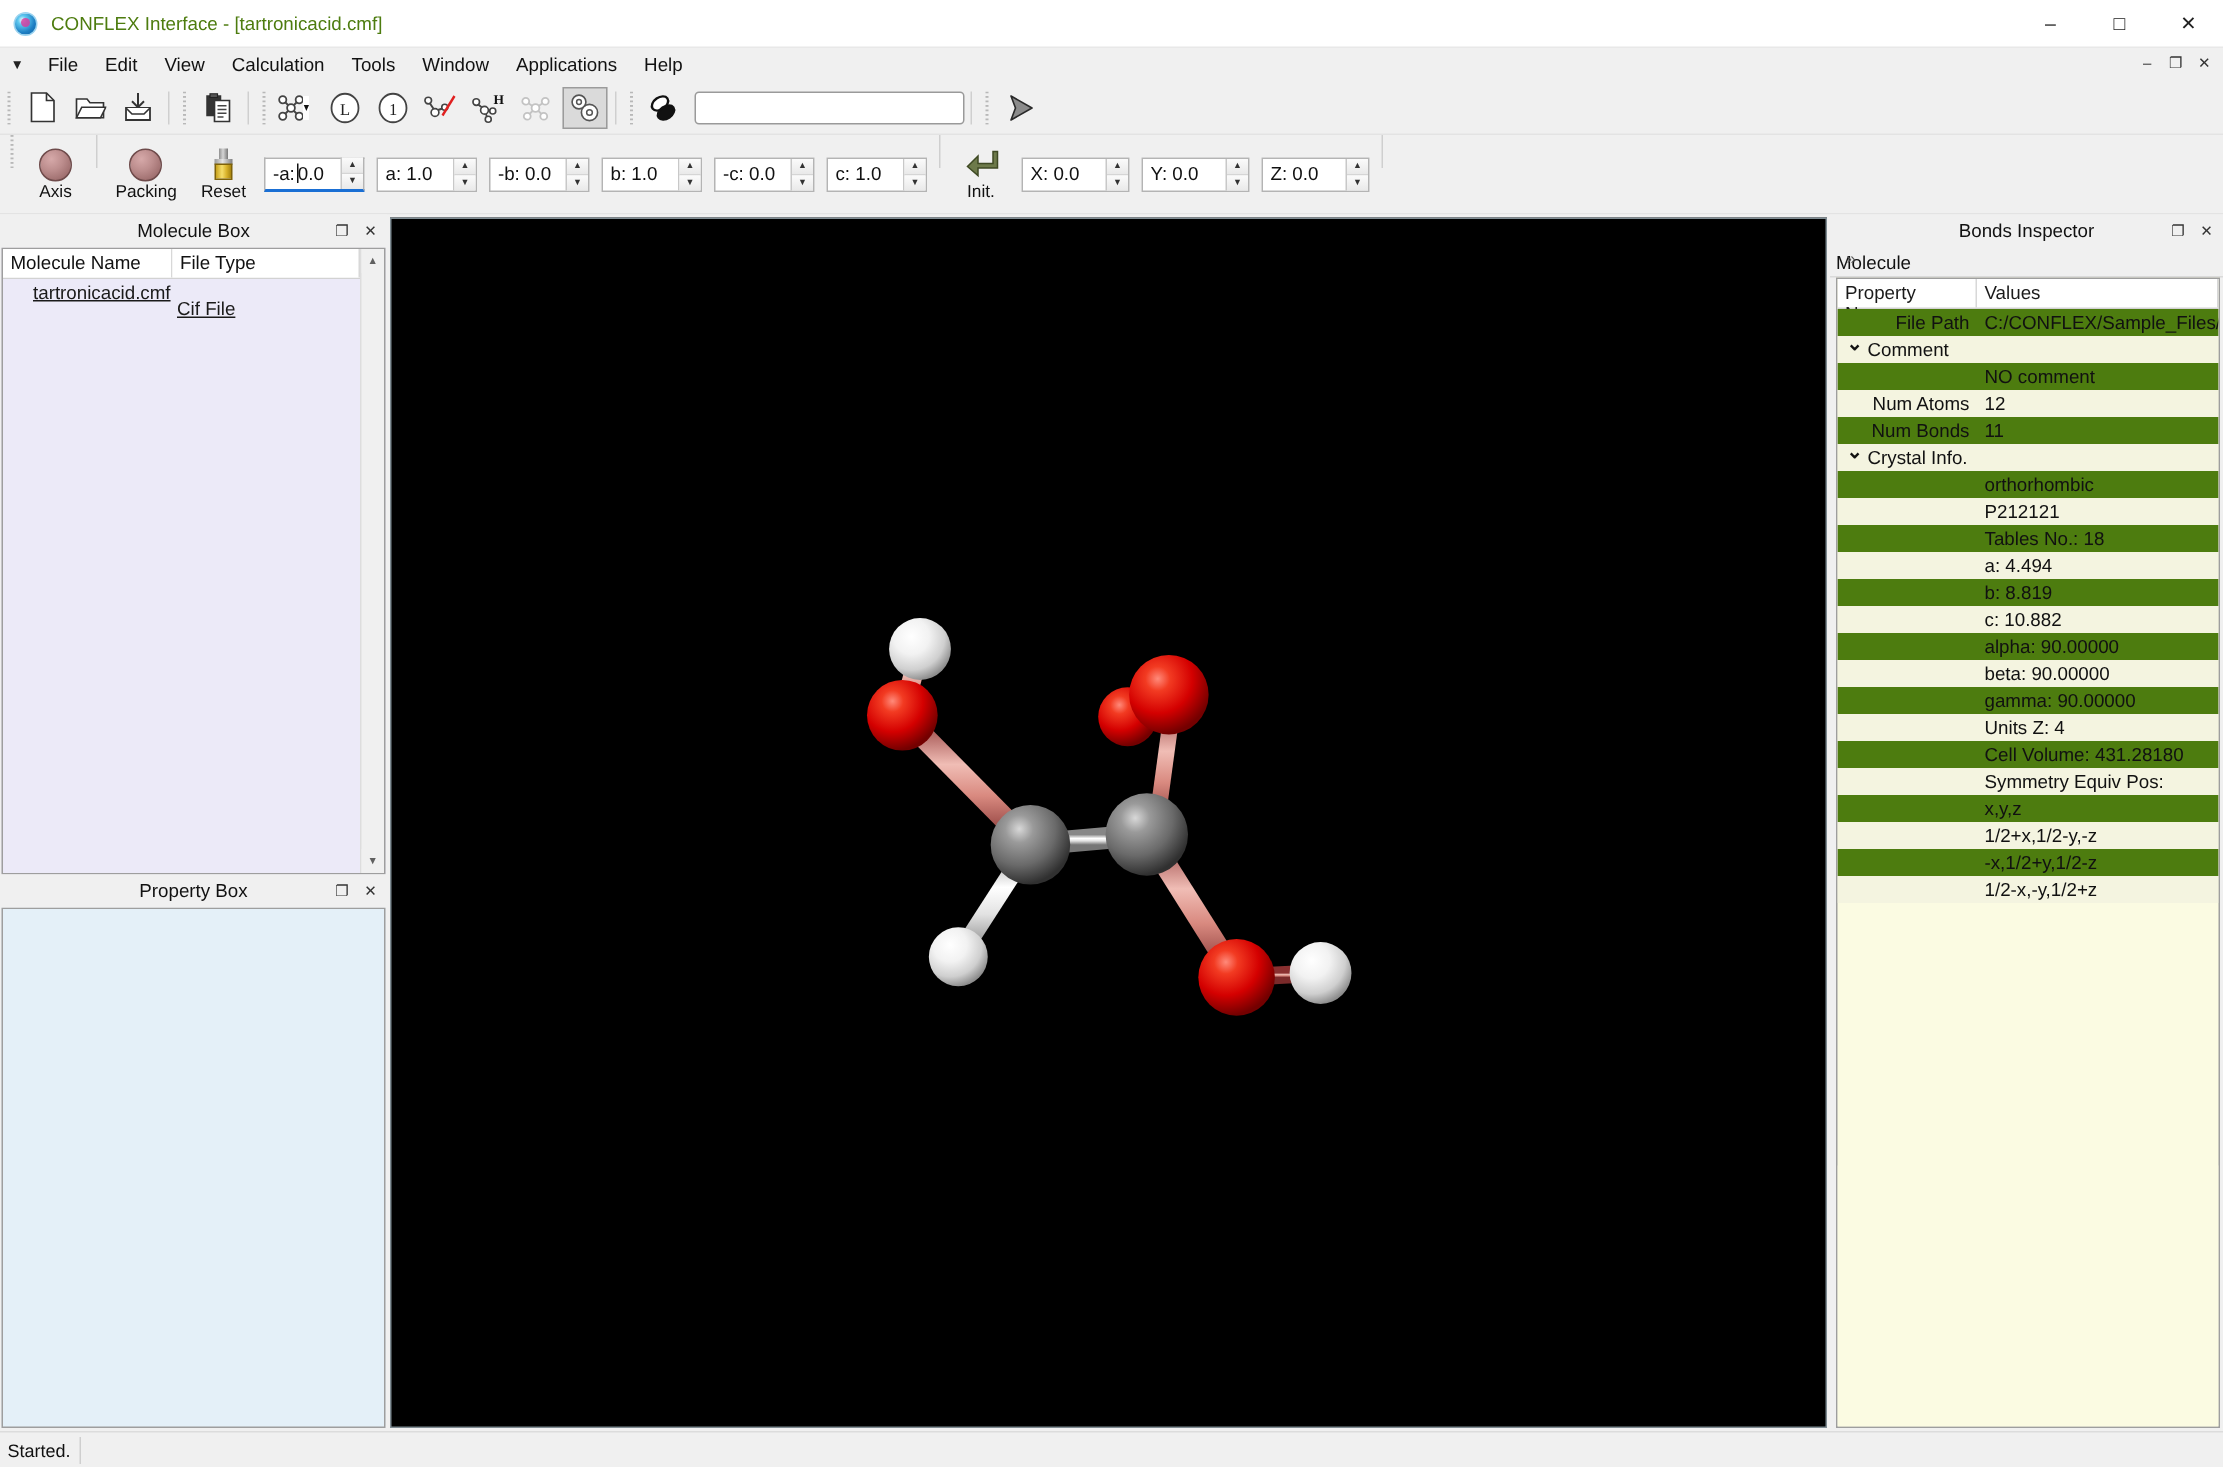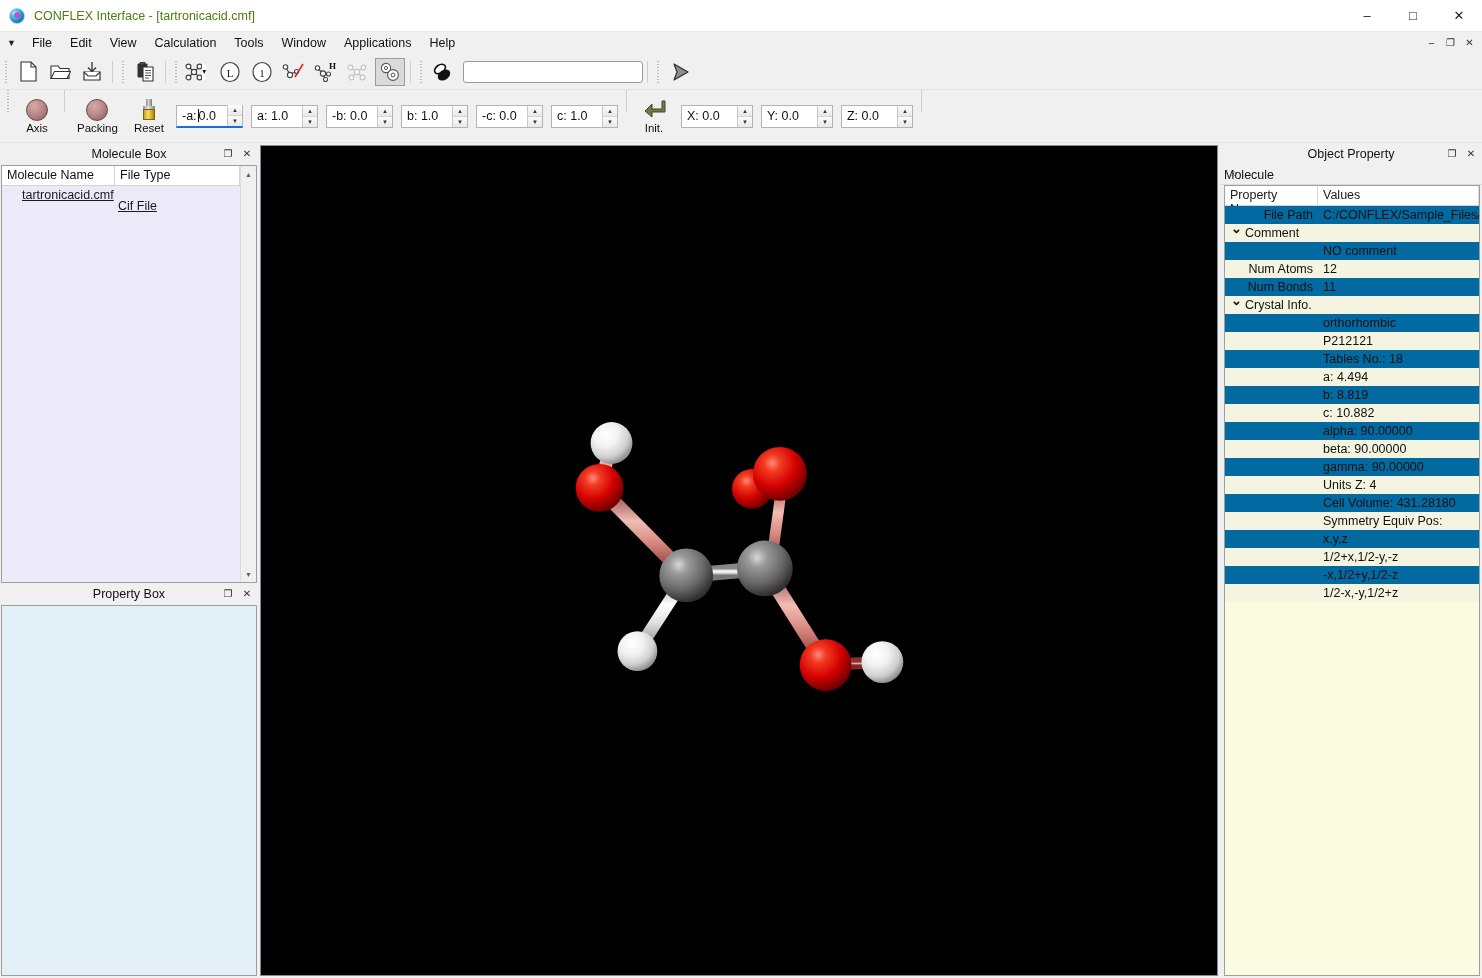--- a/index.html
+++ b/index.html
@@ -239,21 +239,21 @@
     background: #fbfbe2;
     display: flex; flex-direction: column;
     overflow: hidden;
   }
   .oi-head { display: flex; height: 20px; flex: 0 0 20px; background: #fff; border-bottom: 1px solid #d2d2d2; }
   .oi-head .th { padding: 2px 5px; font-size: 12.5px; border-right: 1px solid #d8d8d8; }
   .oi-head .th.c1 { width: 93px; }
   .oi-head .th.c2 { flex: 1 1 auto; }
   .oi-rows { flex: 1 1 auto; }
   .oi-row { display: flex; height: 18px; align-items: center; font-size: 12.5px; color: #111; }
-  .oi-row.odd { background: #0369a1; }
+  .oi-row.odd { background: #4d7c0f; }
   .oi-row.even { background: #f4f4e0; }
   .oi-row .name {
     width: 93px; flex: 0 0 93px; text-align: right; padding-right: 5px;
     white-space: nowrap; overflow: hidden;
   }
   .oi-row .name.grp { text-align: left; padding-left: 20px; position: relative; }
   .oi-row .name.grp::before {
     content: "⌄"; position: absolute; left: 6px; top: -5px;
     font-size: 13px; font-weight: bold; color: #111;
   }
@@ -658,21 +658,21 @@
             <circle cx="827" cy="655" r="26" fill="url(#gO)"></circle>
             <circle cx="884" cy="652" r="21" fill="url(#gH)"></circle>
           </g>
         </svg>
       </div>
     </div>
 
     <div class="rightcol">
       <span class="oi-chev">»</span>
       <div class="dock-title">
-        <span>Object Property</span>
+        <span>Bonds Inspector</span>
         <span class="dt-btns">
           <span class="dt-btn">❐</span>
           <span class="dt-btn">✕</span>
         </span>
       </div>
       <div class="oi-sub">Molecule</div>
       <div class="oi-table">
         <div class="oi-head">
           <div class="th c1">Property Name</div>
           <div class="th c2">Values</div>
@@ -766,14 +766,17 @@
               <div class="name"></div>
               <div class="val">1/2-x,-y,1/2+z</div>
             </div>
           </div>
         <div class="oi-fill"></div>
       </div>
     </div>
 
   </div>
 
+  <div class="statusbar">
+    <div class="status-cell">Started.</div>
+  </div>
 
 </div>
 
 </body></html>

